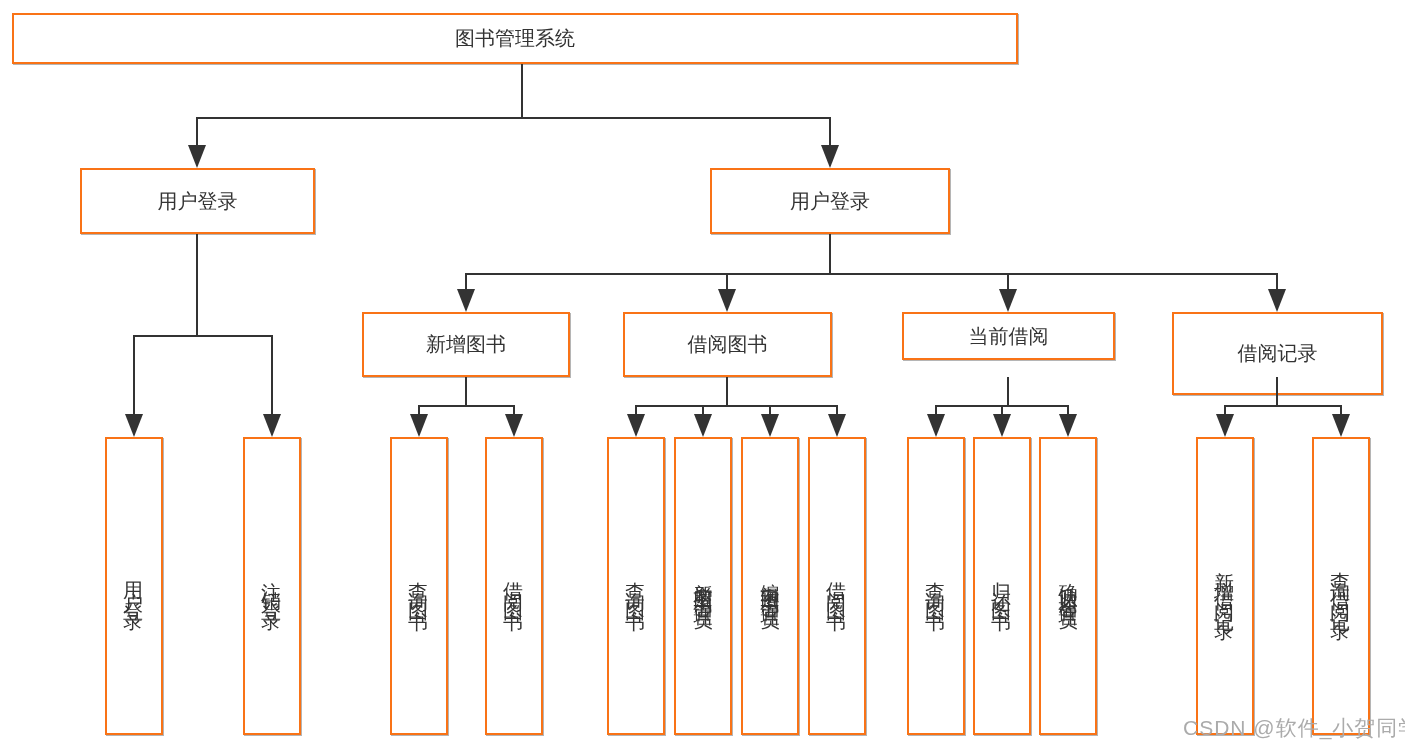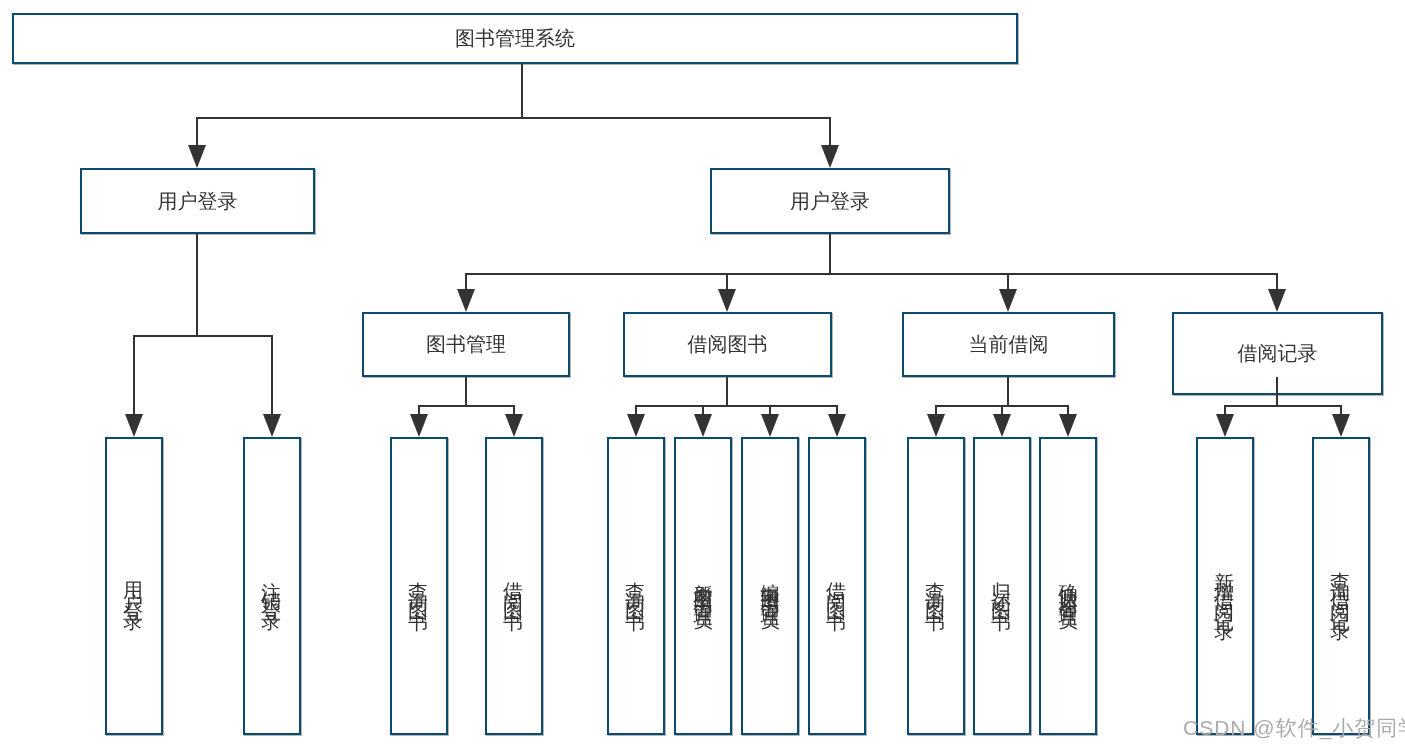--- a/index.html
+++ b/index.html
@@ -3,21 +3,21 @@
 <meta charset="utf-8">
 <style>
   html,body{margin:0;padding:0;background:#ffffff;}
   .canvas{
     position:relative;width:1405px;height:747px;background:#ffffff;
     font-family:"Liberation Sans","DejaVu Sans",sans-serif;
     color:#333333;overflow:hidden;
   }
   .box{
     position:absolute;box-sizing:border-box;
-    border:2px solid #0c4a6e;background:#ffffff;
+    border:2px solid #f97316;background:#ffffff;
     display:flex;align-items:center;justify-content:center;
     font-size:20px;color:#333333;
     box-shadow:1px 1px 0 rgba(90,90,90,.45);
   }
   .leaf{width:58px;height:298px;top:437px;}
   .leaf span{
     writing-mode:vertical-rl;text-orientation:mixed;
     letter-spacing:10px;font-size:20px;white-space:nowrap;
   }
   .leaf span.tight{letter-spacing:4px;font-size:19px;}
@@ -68,26 +68,26 @@
   <div class="vline" style="left:465px;top:273px;height:18px"></div>
   <div class="arrow" style="left:457px;top:289px"></div>
   <div class="vline" style="left:726px;top:273px;height:18px"></div>
   <div class="arrow" style="left:718px;top:289px"></div>
   <div class="vline" style="left:1007px;top:273px;height:18px"></div>
   <div class="arrow" style="left:999px;top:289px"></div>
   <div class="vline" style="left:1276px;top:273px;height:18px"></div>
   <div class="arrow" style="left:1268px;top:289px"></div>
 
   <div class="box" style="left:362px;top:312px;width:208px;height:65px">
-    <span>图书管理</span>
+    <span>新增图书</span>
   </div>
   <div class="box" style="left:623px;top:312px;width:209px;height:65px">
     <span>借阅图书</span>
   </div>
-  <div class="box" style="left:902px;top:312px;width:213px;height:65px">
+  <div class="box" style="left:902px;top:312px;width:213px;height:48px">
     <span>当前借阅</span>
   </div>
   <div class="box" style="left:1172px;top:312px;width:211px;height:83px">
     <span>借阅记录</span>
   </div>
 
   <div class="vline" style="left:465px;top:377px;height:30px"></div>
   <div class="hline" style="left:418px;top:405px;width:97px"></div>
   <div class="vline" style="left:418px;top:405px;height:12px"></div>
   <div class="arrow" style="left:410px;top:414px"></div>

